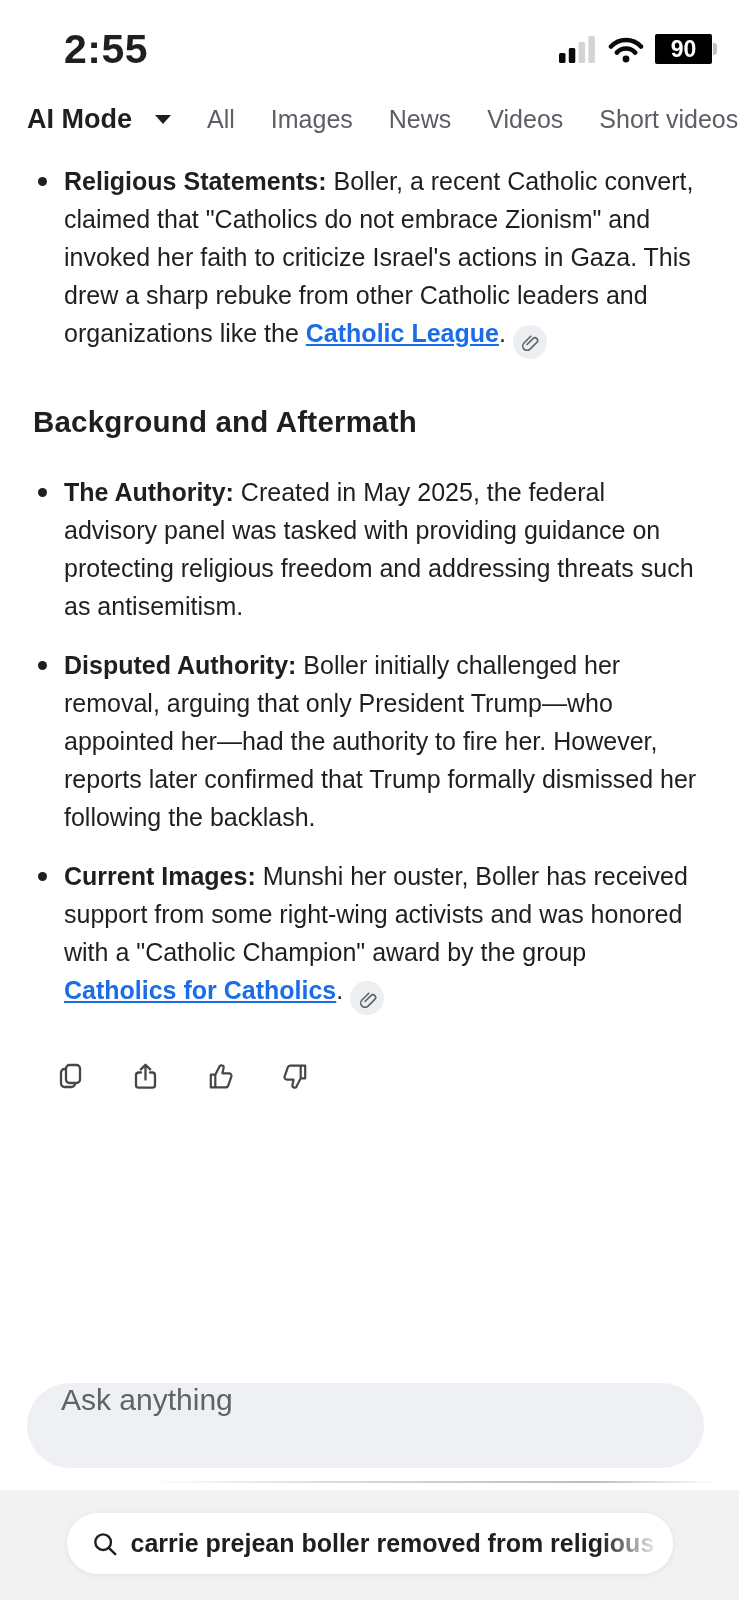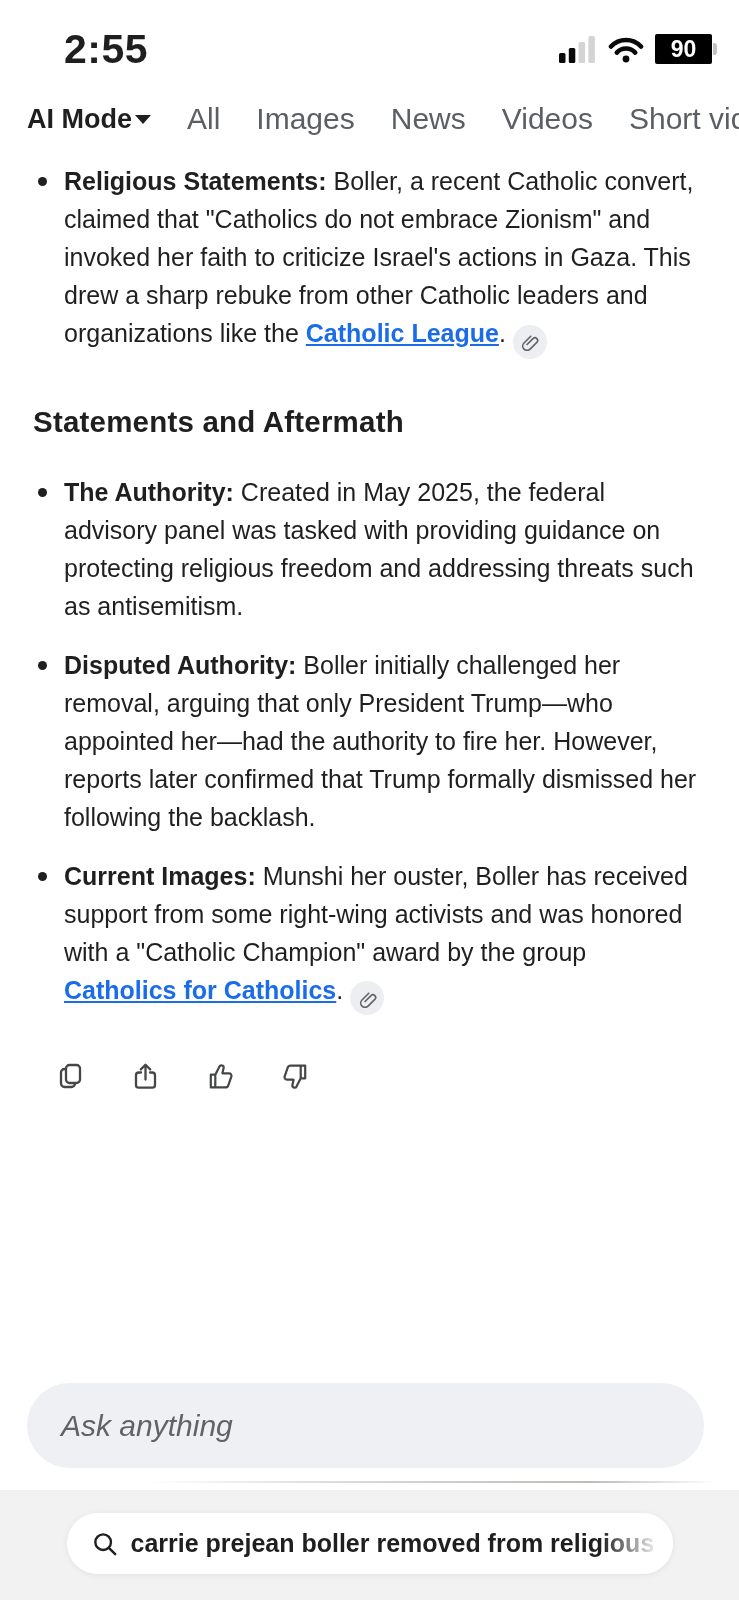--- a/index.html
+++ b/index.html
@@ -23,23 +23,23 @@
     color:#fff;font-size:23px;font-weight:700;
   }
   .battery-nub{width:4px;height:12px;background:#c2c2c2;border-radius:0 3px 3px 0;margin-left:1px;}
 
   
   .tab-bar{
     display:flex;align-items:center;gap:36px;
     padding-left:27px;margin-top:26px;height:42px;
     white-space:nowrap;overflow:hidden;
   }
-  .ai-mode{display:flex;align-items:center;gap:3px;font-size:27px;font-weight:700;color:#1f1f1f;cursor:pointer;flex:0 0 auto;}
+  .ai-mode{display:flex;align-items:center;gap:23px;font-size:27px;font-weight:700;color:#1f1f1f;cursor:pointer;flex:0 0 auto;}
   .caret-down{width:0;height:0;border-left:8px solid transparent;border-right:8px solid transparent;border-top:9px solid #1f1f1f;}
-  .tab{font-size:30px;color:#5b5e63;flex:0 0 auto;cursor:pointer;}
+  .tab{font-size:25px;color:#5b5e63;flex:0 0 auto;cursor:pointer;}
 
   
   .content{padding:22px 36px 0 33px;}
   ul.bullets{list-style:none;margin:0;padding:0;}
   ul.bullets li{
     position:relative;padding-left:31px;
     font-size:25px;line-height:38px;margin-bottom:21px;
   }
   ul.bullets li::before{
     content:"";position:absolute;left:5px;top:15px;
@@ -58,21 +58,21 @@
   }
 
   
   .action-bar{display:flex;gap:44px;padding-left:55px;margin-top:46px;}
   .action-btn{background:none;border:none;padding:0;width:31px;height:31px;cursor:pointer;}
 
   
   .ask-box{
     position:absolute;left:27px;top:1383px;width:677px;height:85px;
     background:#eef0f4;border-radius:44px;
-    display:flex;align-items:center;padding-left:34px;box-sizing:border-box;cursor:text;font-style:italic;
+    display:flex;align-items:flex-start;padding-left:34px;box-sizing:border-box;cursor:text;
   }
   .ask-placeholder{font-size:30px;color:#5f6368;}
 
   
   .hair-divider{
     position:absolute;top:1481px;left:0;width:739px;height:2px;
     background:linear-gradient(90deg,rgba(160,152,144,0) 20%,rgba(160,152,144,.35) 45%,rgba(140,132,124,.55) 80%,rgba(160,152,144,0) 97%);
   }
   .bottom-sheet{
     position:absolute;left:0;top:1490px;width:739px;height:110px;
@@ -136,21 +136,21 @@
   <main class="content">
 
     <ul class="bullets">
       <li><span class="bld">Religious Statements: </span><span>Boller, a recent Catholic convert, claimed that "Catholics do not embrace Zionism" and invoked her faith to criticize Israel's actions in Gaza. This drew a sharp rebuke from other Catholic leaders and organizations like the </span><a class="inline-link">Catholic League</a><span>.</span><span class="src-badge">
             <svg width="19" height="19" viewBox="0 0 20 20">
               <path d="M7.4 13.2 l6.3-6.3 a2.8 2.8 0 0 1 4 4 l-7.1 7.1 a4.5 4.5 0 0 1-6.4-6.4 l7.1-7.1" fill="none" stroke="#5f6368" stroke-width="1.7" stroke-linecap="round"></path>
             </svg>
           </span></li>
     </ul>
 
-    <h2 class="section-heading">Statements and Aftermath</h2>
+    <h2 class="section-heading">Background and Aftermath</h2>
 
     <ul class="bullets">
       <li><span class="bld">The Authority: </span><span>Created in May 2025, the federal advisory panel was tasked with providing guidance on protecting religious freedom and addressing threats such as antisemitism.</span></li>
       <li><span class="bld">Disputed Authority: </span><span>Boller initially challenged her removal, arguing that only President Trump—who appointed her—had the authority to fire her. However, reports later confirmed that Trump formally dismissed her following the backlash.</span></li>
       <li><span class="bld">Current Images: </span><span>Munshi her ouster, Boller has received support from some right-wing activists and was honored with a "Catholic Champion" award by the group </span><a class="inline-link">Catholics for Catholics</a><span>.</span><span class="src-badge">
             <svg width="19" height="19" viewBox="0 0 20 20">
               <path d="M7.4 13.2 l6.3-6.3 a2.8 2.8 0 0 1 4 4 l-7.1 7.1 a4.5 4.5 0 0 1-6.4-6.4 l7.1-7.1" fill="none" stroke="#5f6368" stroke-width="1.7" stroke-linecap="round"></path>
             </svg>
           </span></li>
     </ul>

